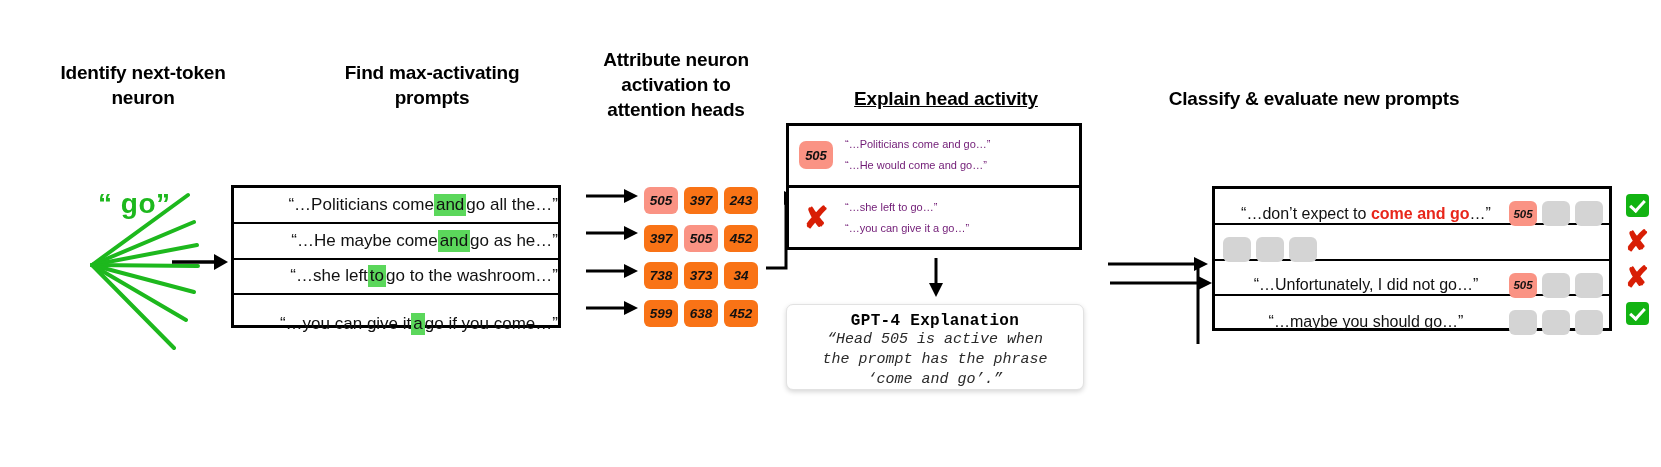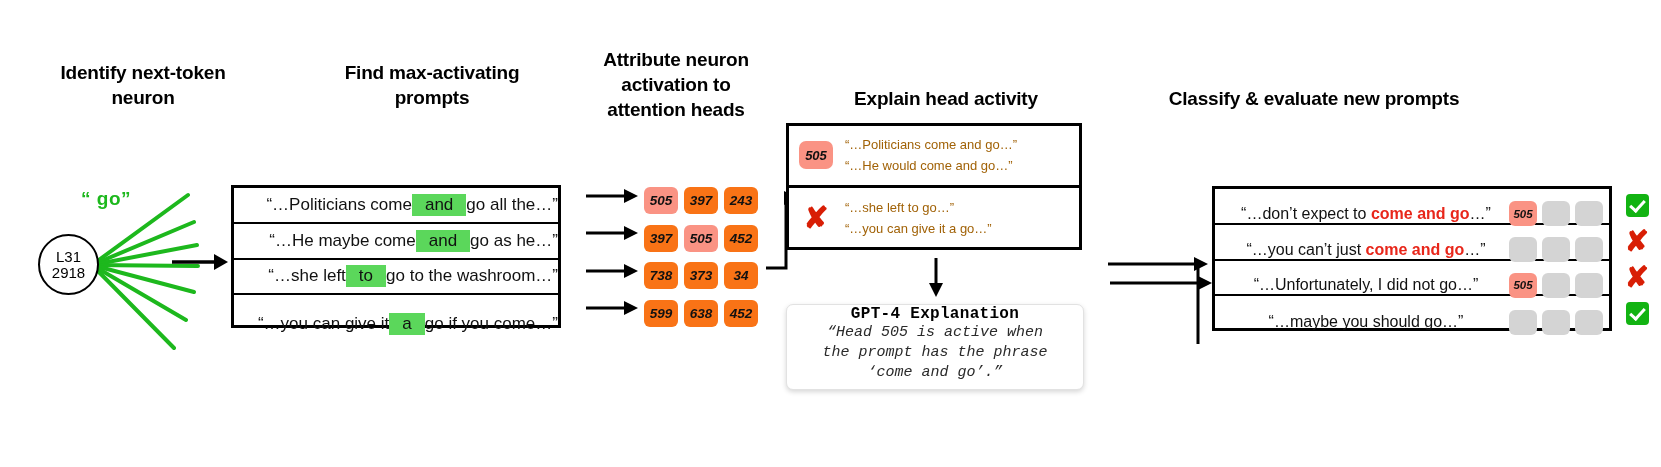--- a/index.html
+++ b/index.html
@@ -22,43 +22,43 @@
     text-align: center;
     font-weight: bold;
     font-size: 19px;
     line-height: 25px;
     color: #000000;
     letter-spacing: -0.2px;
   }
   #title-1 { left: 8px;   top: 60px;  width: 270px; }
   #title-2 { left: 276px; top: 60px;  width: 312px; }
   #title-3 { left: 578px; top: 47px;  width: 196px; }
-  #title-4 { left: 800px; top: 86px;  width: 292px; }
+  #title-4 { left: 800px; top: 86px;  width: 292px; text-decoration: underline; }
   #title-5 { left: 1104px;top: 86px;  width: 420px; }
 
   
   #neuron-circle {
     position: absolute;
     left: 38px; top: 234px;
     width: 61px; height: 61px;
     border: 2px solid #000;
     border-radius: 50%;
     background: #fff;
     display: flex;
     flex-direction: column;
     align-items: center;
     justify-content: center;
     font-size: 15px;
     line-height: 16px;
     color: #000;
   }
   #go-label {
     position: absolute;
-    left: 81px; top: 188px;
-    font-size: 19px;
+    left: 98px; top: 188px;
+    font-size: 28px;
     font-weight: bold;
     color: #1DB81D;
     letter-spacing: 0.5px;
   }
   #rays { position: absolute; left: 90px; top: 170px; }
 
   
   .arrow-svg { position: absolute; }
 
   
@@ -74,21 +74,21 @@
     display: flex;
     align-items: center;
     justify-content: flex-end;
     font-size: 17px;
     color: #111;
     white-space: nowrap;
   }
   .prompt-row:last-child { border-bottom: none; margin-top: 11px; }
   .hl-green {
     background: #5BD75B;
-    padding: 1px 13px;
+    padding: 1px 2px;
   }
 
   
   #head-grid {
     position: absolute;
     left: 644px; top: 182px;
     width: 120px; height: 150px;
   }
   .head-row {
     display: flex;
@@ -114,23 +114,23 @@
   #explain-box { left: 786px; top: 123px; width: 296px; height: 127px; }
   .explain-row {
     height: 61.5px;
     display: flex;
     align-items: center;
     padding-left: 10px;
     gap: 12px;
   }
   .explain-row.top { border-bottom: 3px solid #000; }
   .explain-quotes {
-    font-size: 13px;
+    font-size: 11px;
     line-height: 21px;
-    color: #a16207;
+    color: #701a75;
     white-space: nowrap;
   }
   .badge-505 {
     width: 34px; height: 28px;
     border-radius: 7px;
     background: #FA9384;
     color: #111;
     font-style: italic;
     font-weight: 700;
     font-size: 13px;
@@ -153,20 +153,21 @@
   #gpt-card {
     position: absolute;
     left: 786px; top: 304px;
     width: 298px; height: 86px;
     background: #fff;
     border: 1px solid #E2E2E2;
     border-radius: 7px;
     box-shadow: 0 2px 5px rgba(0,0,0,0.16);
     font-family: "Liberation Mono", monospace;
     text-align: center;
+    padding-top: 7px;
   }
   #gpt-card .gpt-title {
     font-weight: bold;
     font-size: 16px;
     color: #000;
     letter-spacing: 0.3px;
   }
   #gpt-card .gpt-body {
     font-style: italic;
     font-size: 15px;
@@ -251,24 +252,20 @@
       <line x1="2" y1="95" x2="98" y2="25"></line>
       <line x1="2" y1="95" x2="104" y2="52"></line>
       <line x1="2" y1="95" x2="107" y2="75"></line>
       <line x1="2" y1="95" x2="108" y2="96"></line>
       <line x1="2" y1="95" x2="104" y2="122"></line>
       <line x1="2" y1="95" x2="96" y2="150"></line>
       <line x1="2" y1="95" x2="84" y2="178"></line>
     </g>
   </svg>
 
-  <div id="neuron-circle">
-    <span>L31</span>
-    <span>2918</span>
-  </div>
 
   <svg class="arrow-svg" style="left:172px; top:250px;" width="56" height="24">
     <line x1="0" y1="12" x2="42" y2="12" stroke="#000" stroke-width="3.5"></line>
     <polygon points="42,4 56,12 42,20" fill="#000"></polygon>
   </svg>
 
   <div class="hardbox" id="prompt-box">
     <div class="prompt-row">
       <span>“…Politicians come </span>
         <span class="hl-green">and</span>
@@ -378,21 +375,20 @@
   <div class="hardbox" id="classify-box">
     <div class="classify-row">
       <span class="classify-text"><span>“…don’t expect to </span><b>come and go</b><span>…”</span></span>
       <span class="chip-set">
         <span class="chip-sm hot">505</span>
         <span class="chip-sm"></span>
         <span class="chip-sm"></span>
       </span>
     </div>
     <div class="classify-row">
-      <span class="classify-text"><span>“…you can’t just </span><b>come and go</b><span>…”</span></span>
       <span class="chip-set">
         <span class="chip-sm"></span>
         <span class="chip-sm"></span>
         <span class="chip-sm"></span>
       </span>
     </div>
     <div class="classify-row">
       <span class="classify-text"><span>“…Unfortunately, I did not go…”</span><b></b><span></span></span>
       <span class="chip-set">
         <span class="chip-sm hot">505</span>

